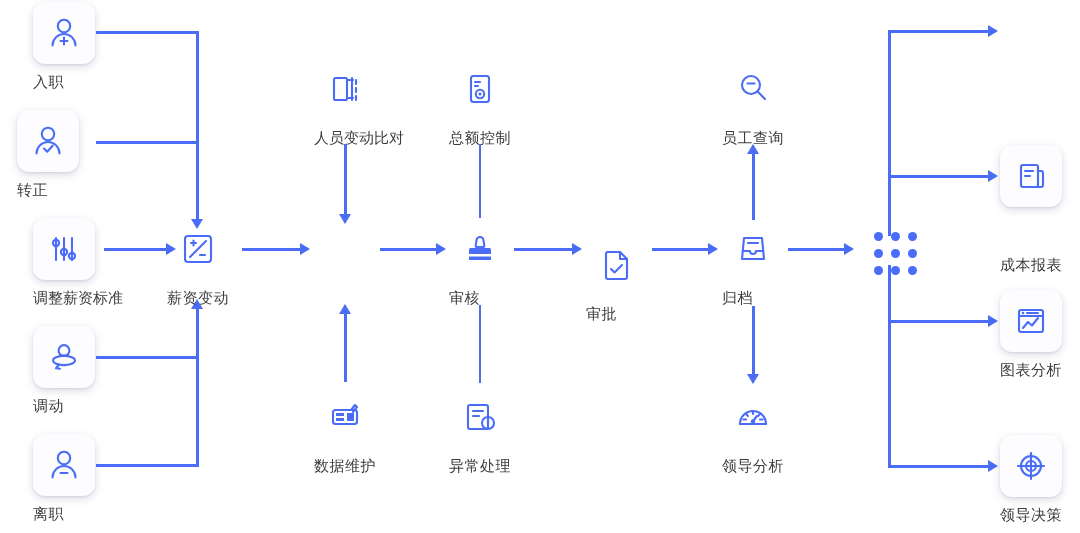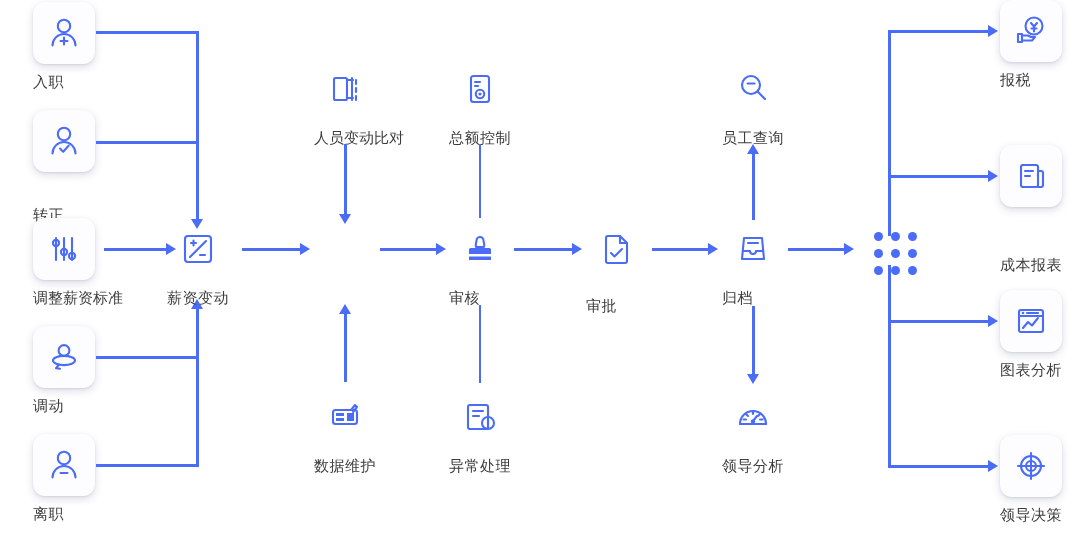--- a/index.html
+++ b/index.html
@@ -56,21 +56,21 @@
     <div class="card">
       <svg width="38" height="38" viewBox="0 0 38 38">
         <circle class="st" cx="19" cy="12" r="6.2"></circle>
         <path class="st" d="M7.5 31.5a11.5 11.5 0 0 1 23 0"></path>
         <path class="st" d="M19 23.5v7M15.5 27h7"></path>
       </svg>
     </div>
     <div class="lbl">入职</div>
   </div>
 
-  <div class="node" style="left:33px;top:110px;gap:25px;">
+  <div class="node" style="left:17px;top:110px;">
     <div class="card">
       <svg width="38" height="38" viewBox="0 0 38 38">
         <circle class="st" cx="19" cy="12" r="6.2"></circle>
         <path class="st" d="M7.5 31.5a11.5 11.5 0 0 1 23 0"></path>
         <path class="st" d="M15 26.5l3.2 3.2 5.4-6"></path>
       </svg>
     </div>
     <div class="lbl">转正</div>
   </div>
 
@@ -209,21 +209,21 @@
     <div class="bare">
       <svg width="44" height="44" viewBox="0 0 44 44">
         <path class="st" d="M18 20c-1-3 .5-4.2.5-6.5A3.5 3.5 0 0 1 22 10a3.5 3.5 0 0 1 3.5 3.5c0 2.3 1.5 3.5.5 6.5z" stroke-width="2.4"></path>
         <path class="stf" d="M12.5 21h19a1.5 1.5 0 0 1 1.5 1.5V27H11v-4.5A1.5 1.5 0 0 1 12.5 21z"></path>
         <path class="stf" d="M11 29.5h22V33H11z"></path>
       </svg>
     </div>
     <div class="lbl">审核</div>
   </div>
 
-  <div class="node" style="left:586px;top:218px;gap:8px;">
+  <div class="node" style="left:586px;top:234px;">
     <div class="bare">
       <svg width="44" height="44" viewBox="0 0 44 44">
         <path class="st" d="M13 9h12l7 7v18a2 2 0 0 1-2 2H13a2 2 0 0 1-2-2V11a2 2 0 0 1 2-2z" stroke-width="2.4"></path>
         <path class="st" d="M25 9v7h7"></path>
         <path class="st" d="M16 26l3.5 3.5L27 22"></path>
       </svg>
     </div>
     <div class="lbl">审批</div>
   </div>
 
@@ -289,31 +289,20 @@
 
   <div class="ln h" style="left:888px;top:175px;width:100px;"></div>
   <div class="ah r" style="left:988px;top:170px;"></div>
 
   <div class="ln h" style="left:888px;top:320px;width:100px;"></div>
   <div class="ah r" style="left:988px;top:315px;"></div>
 
   <div class="ln h" style="left:888px;top:465px;width:100px;"></div>
   <div class="ah r" style="left:988px;top:460px;"></div>
 
-  <div class="node" style="left:1000px;top:0px;">
-    <div class="card">
-      <svg width="38" height="38" viewBox="0 0 38 38">
-        <circle class="st" cx="22" cy="14" r="8.5"></circle>
-        <path class="st" d="M19 11l3 3.5 3-3.5M22 14.5v5M19.5 16.5h5"></path>
-        <path class="st" d="M6 22h4v8H6z"></path>
-        <path class="st" d="M10 23.5h6l3 1.5h4l-3 3.5H10"></path>
-      </svg>
-    </div>
-    <div class="lbl">报税</div>
-  </div>
 
   <div class="node" style="left:1000px;top:145px;gap:40px;">
     <div class="card">
       <svg width="38" height="38" viewBox="0 0 38 38">
         <rect class="st" x="9" y="8" width="17" height="22" rx="2"></rect>
         <path class="st" d="M13 14h8M13 19h5"></path>
         <path class="st" d="M26 14h3a2 2 0 0 1 2 2v12a2 2 0 0 1-2 2h-3"></path>
       </svg>
     </div>
     <div class="lbl">成本报表</div>

